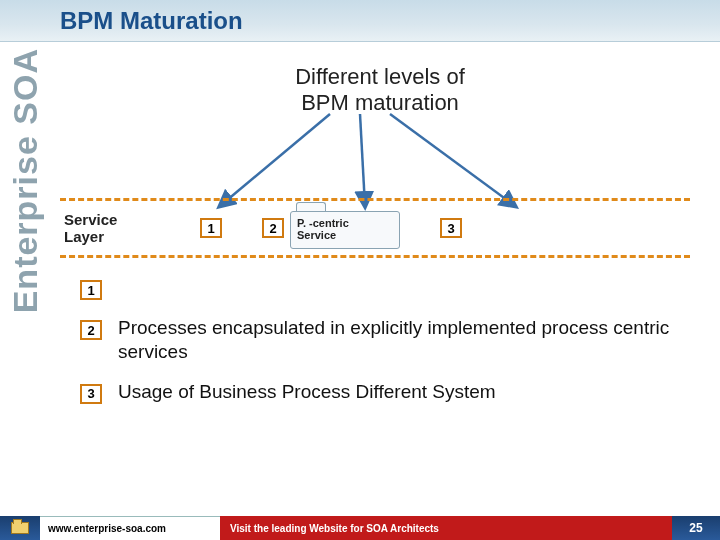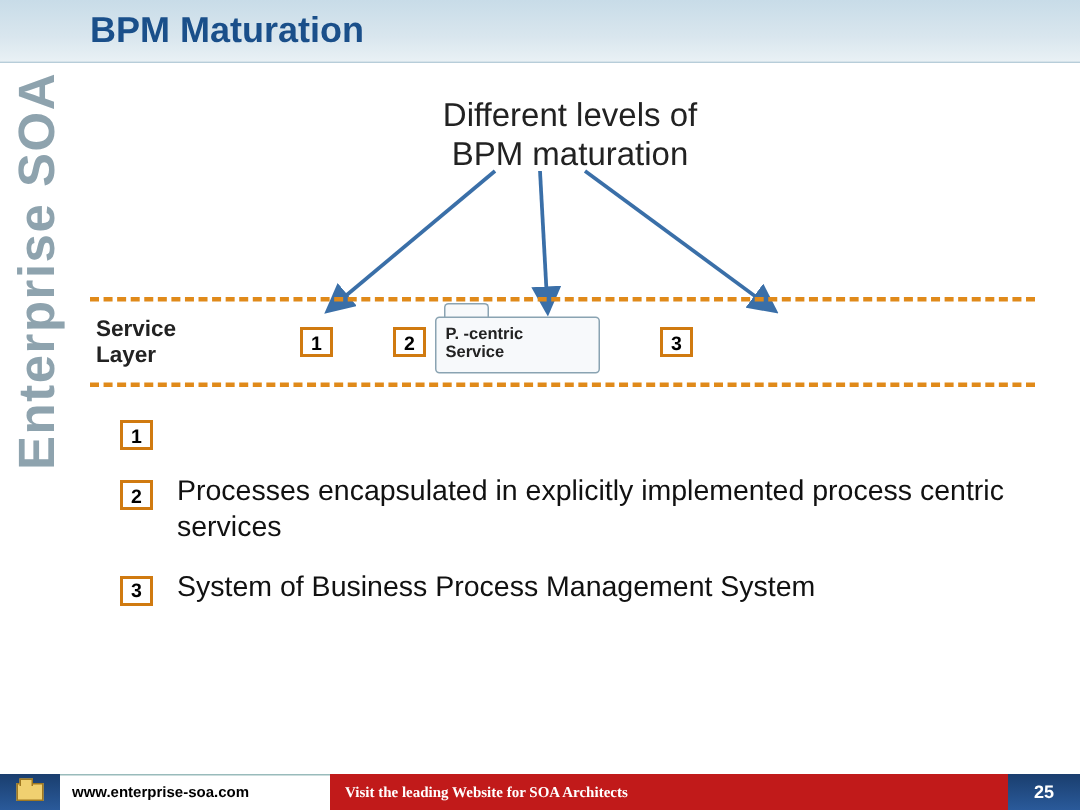--- a/index.html
+++ b/index.html
@@ -151,21 +151,20 @@
     display: flex; align-items: center;
     padding-left: 8px;
     color: #000; font-weight: bold;
   }
   .footer .f-cta {
     flex: 1;
     background: #c11a1a;
     color: #fff; font-weight: bold;
     display: flex; align-items: center;
     padding-left: 10px;
-    font-family: Liberation Serif, serif;
   }
   .footer .f-page {
     width: 48px;
     background: linear-gradient(to bottom, #1a3e6e, #2a5a9a);
     color: #fff; font-weight: bold;
     display: flex; align-items: center; justify-content: center;
     font-size: 12px;
   }
   .mini-folder {
     width: 18px; height: 12px;
@@ -235,21 +234,21 @@
   <div class="descs">
     <div class="desc">
       <div class="numbox">1</div>
     </div>
     <div class="desc">
       <div class="numbox">2</div>
       <div class="text">Processes encapsulated in explicitly implemented process centric services</div>
     </div>
     <div class="desc">
       <div class="numbox">3</div>
-      <div class="text">System of Business Process Management System</div>
+      <div class="text">Usage of Business Process Different System</div>
     </div>
   </div>
 
 </div>
 
 <div class="footer">
   <div class="f-icon">
     <div class="mini-folder"></div>
   </div>
   <div class="f-url">www.enterprise-soa.com</div>

